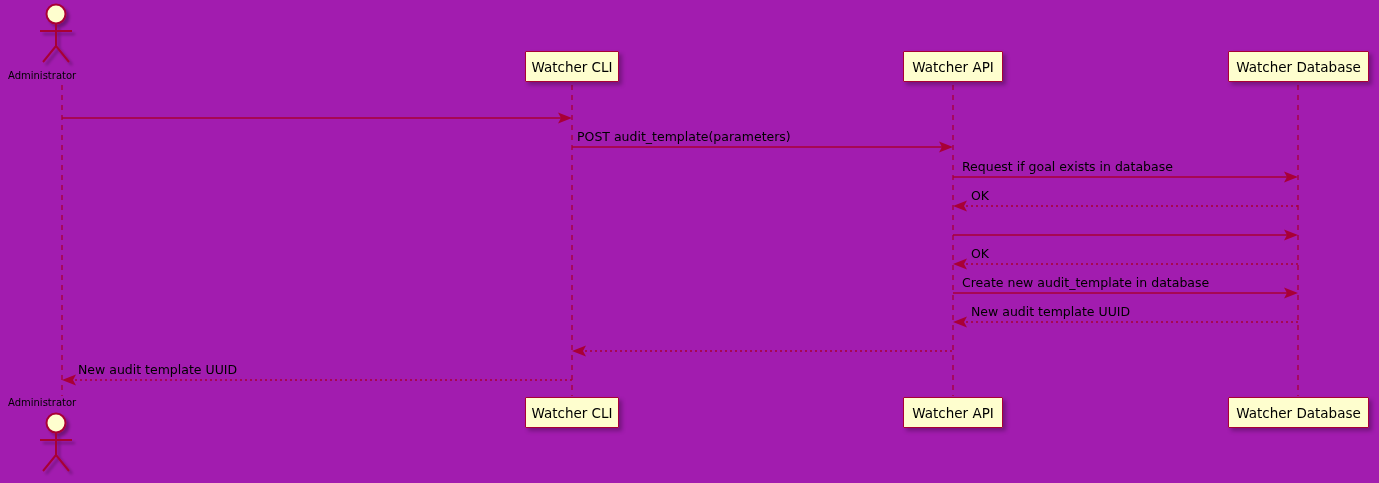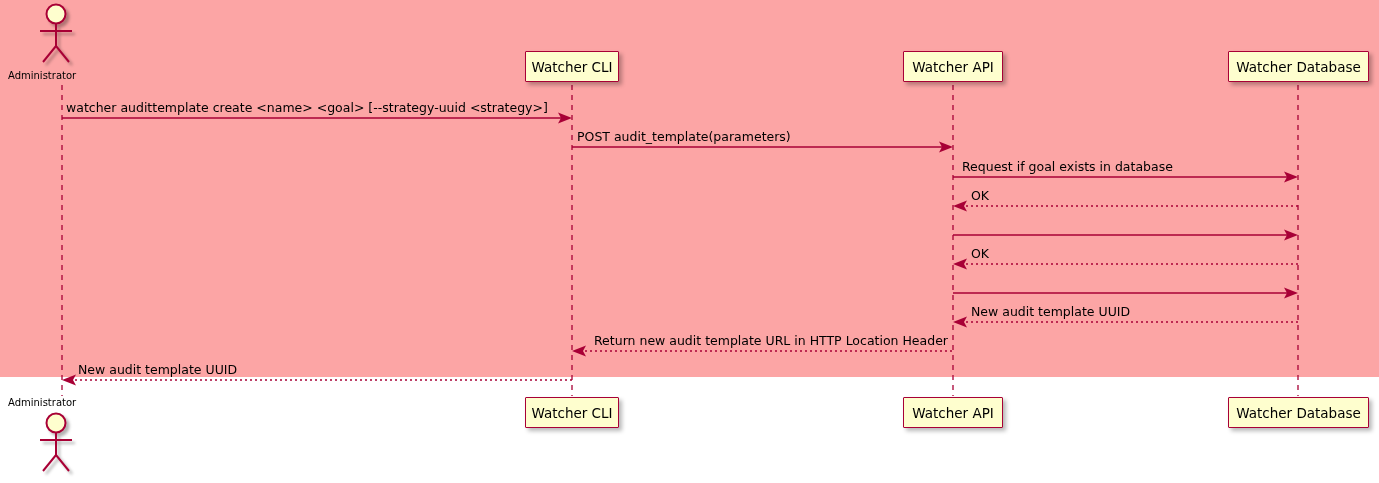--- a/index.html
+++ b/index.html
@@ -10,22 +10,22 @@
   }
   body {
     font-family: "DejaVu Sans", sans-serif;
     width: 1379px;
     height: 483px;
     overflow: hidden;
   }
   #diagram {
     position: relative;
     width: 1379px;
-    height: 377px;
-    background: #fca5a5;
+    height: 483px;
+    background: #a21caf;
   }
   #diagram svg {
     position: absolute;
     top: 0;
     left: 0;
   }
   .msg-label {
     position: absolute;
     font-family: "DejaVu Sans", sans-serif;
     font-size: 12.5px;
@@ -167,31 +167,30 @@
   </div>
 
   <div class="participant-box" style="left:1228px; top:397px; width:141px; height:31px;">
     <span>Watcher Database</span>
   </div>
 
   <div class="actor-label" style="left:8px; top:70px;">Administrator</div>
 
   <div class="actor-label" style="left:8px; top:397px;">Administrator</div>
 
-  <div class="msg-label" style="left:66px; top:101px;">watcher audittemplate create &lt;name&gt; &lt;goal&gt; [--strategy-uuid &lt;strategy&gt;]</div>
 
   <div class="msg-label" style="left:577px; top:130px;">POST audit_template(parameters)</div>
 
   <div class="msg-label" style="left:962px; top:160px;">Request if goal exists in database</div>
 
   <div class="msg-label" style="left:971px; top:189px;">OK</div>
 
 
   <div class="msg-label" style="left:971px; top:247px;">OK</div>
 
+  <div class="msg-label" style="left:962px; top:276px;">Create new audit_template in database</div>
 
   <div class="msg-label" style="left:971px; top:305px;">New audit template UUID</div>
 
-  <div class="msg-label" style="left:594px; top:334px;">Return new audit template URL in HTTP Location Header</div>
 
   <div class="msg-label" style="left:78px; top:363px;">New audit template UUID</div>
 
 </div>
 
 </body></html>

